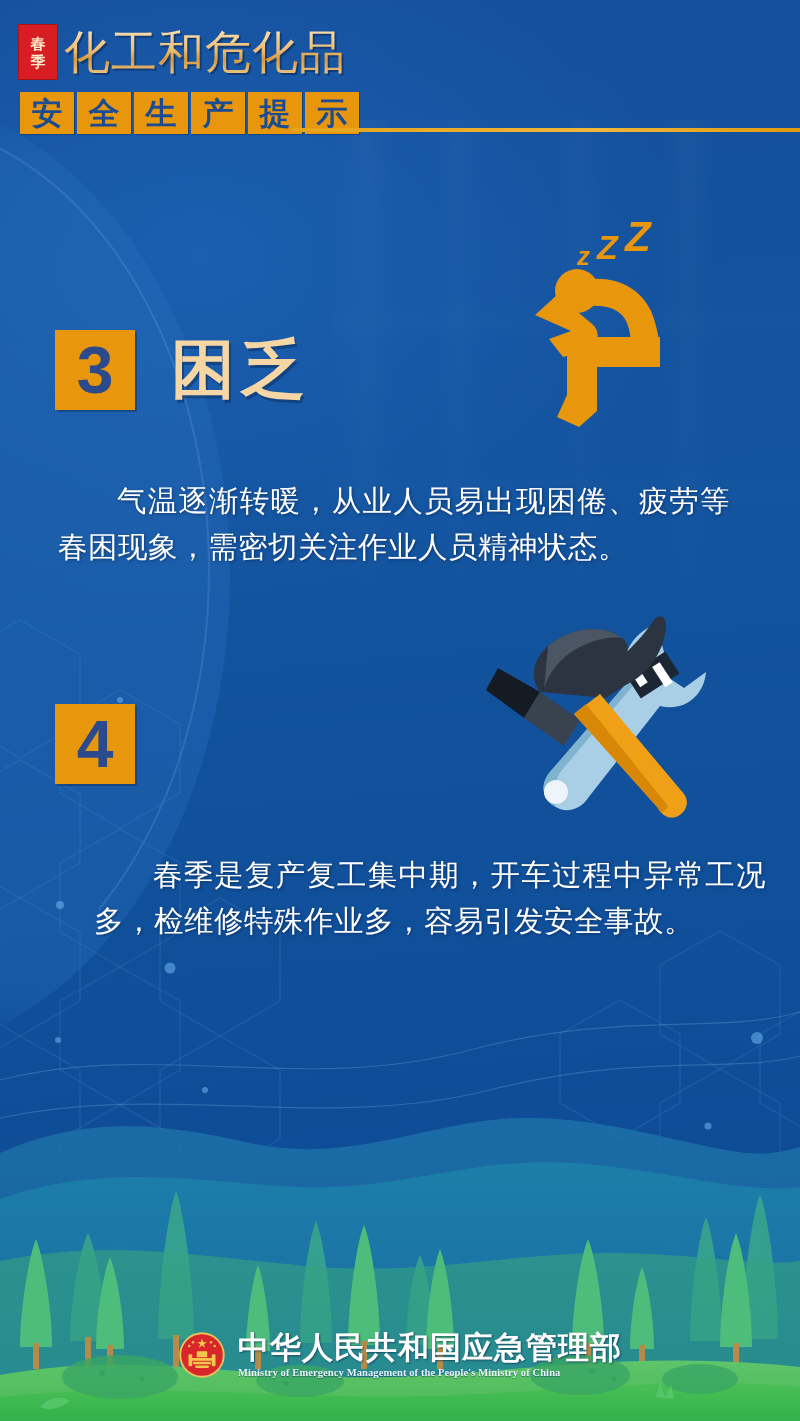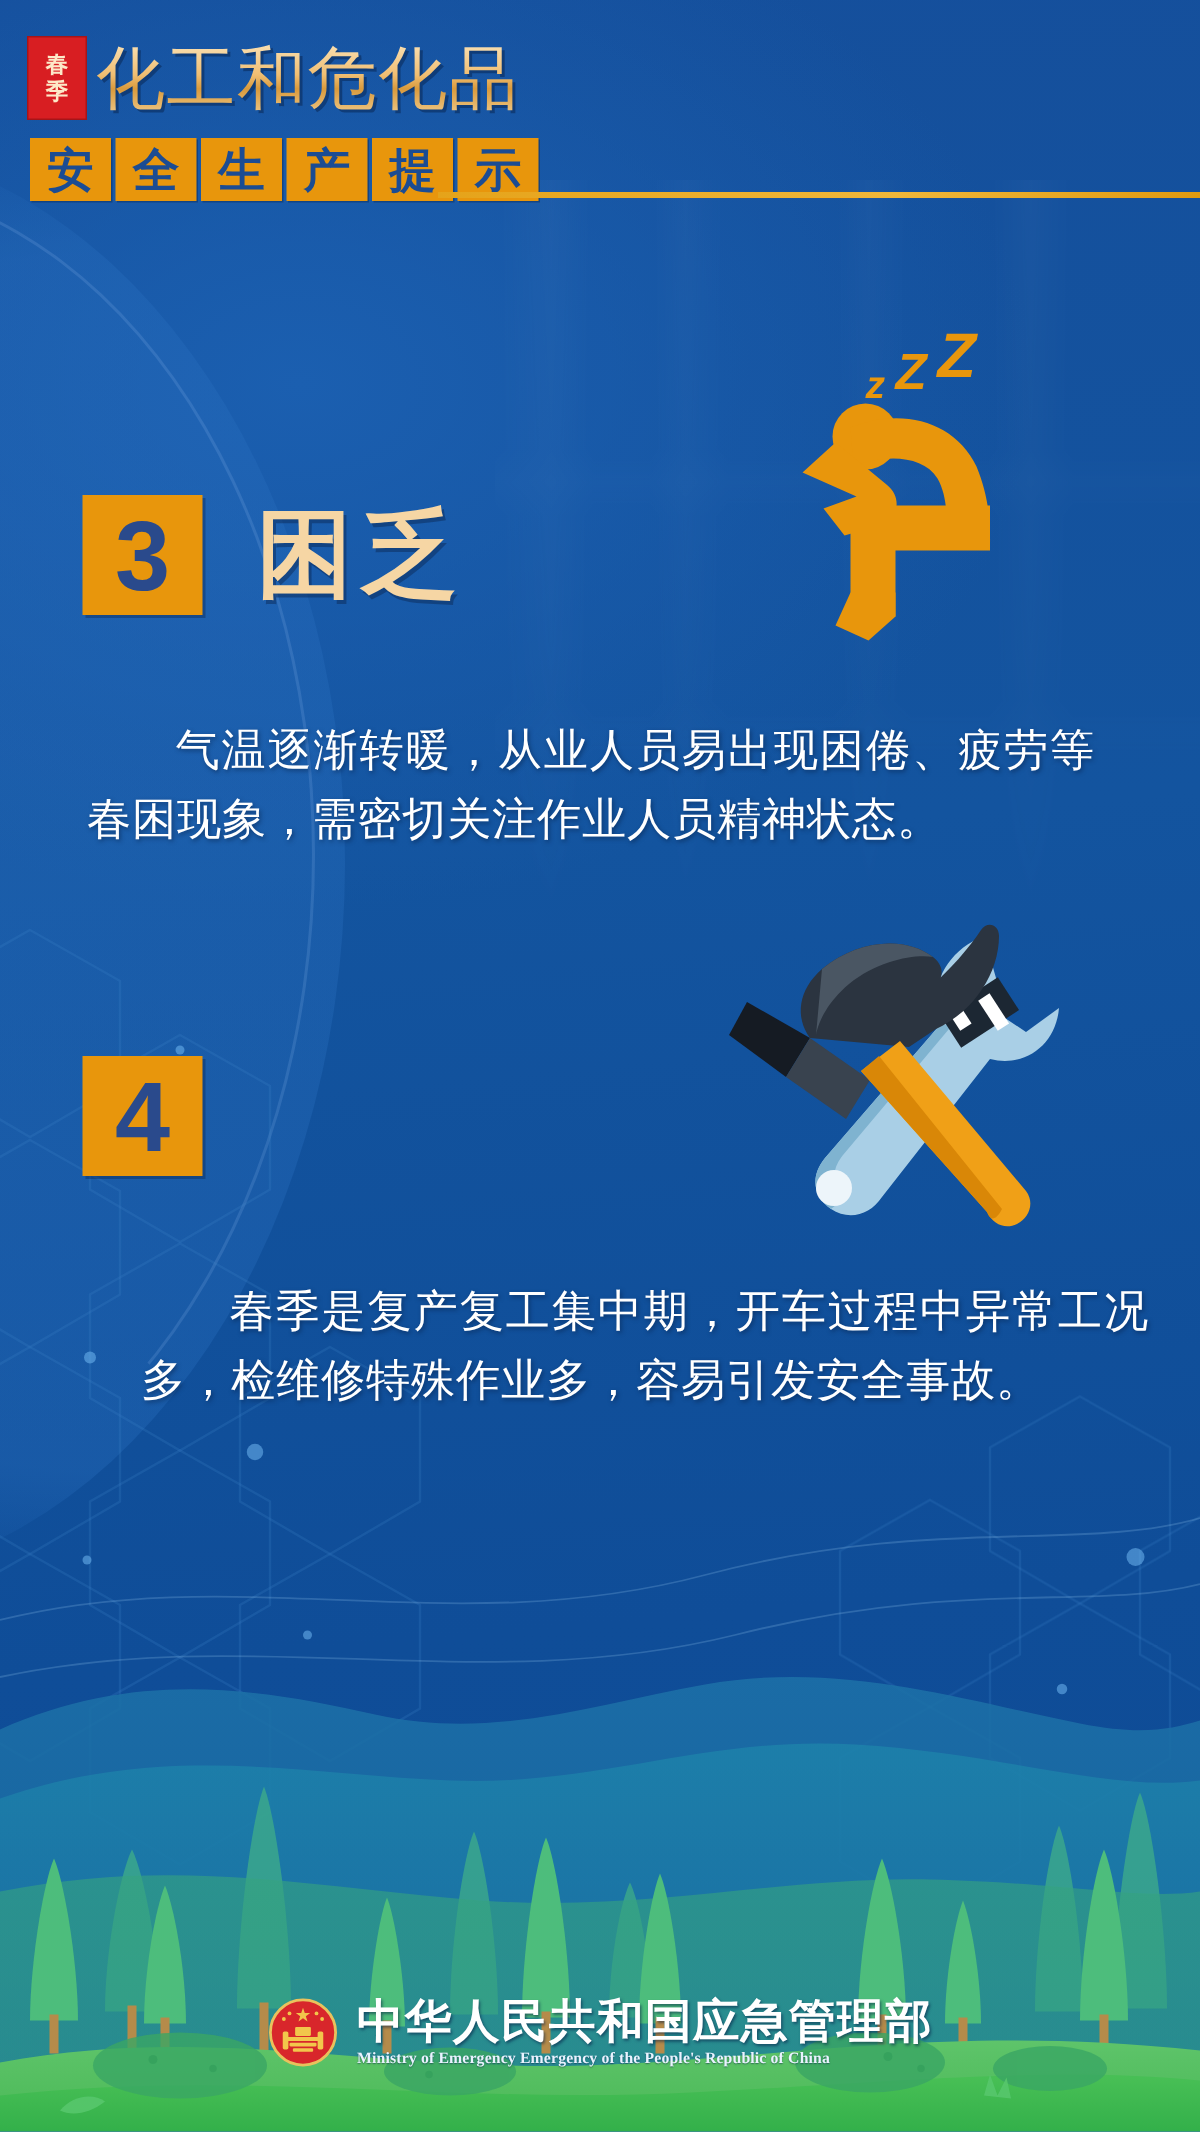--- a/index.html
+++ b/index.html
@@ -341,17 +341,17 @@
         <rect x="17" y="36" width="30" height="3.6" rx="1"></rect>
         <rect x="20" y="41" width="24" height="3.4" rx="1"></rect>
         <rect x="23" y="46" width="18" height="3.2" rx="1"></rect>
         <rect x="25" y="27" width="14" height="8" rx="1"></rect>
         <rect x="14" y="31" width="5" height="16" rx="1.5"></rect>
         <rect x="45" y="31" width="5" height="16" rx="1.5"></rect>
       </g>
     </svg>
     <div class="brand-txt">
       <div class="brand-cn">中华人民共和国应急管理部</div>
-      <div class="brand-en">Ministry of Emergency Emergency of the People's Republic of China</div>
+      <div class="brand-en">Ministry of Emergency Management of the People's Ministry of China</div>
     </div>
   </div>
 
 </div>
 
 </body></html>

